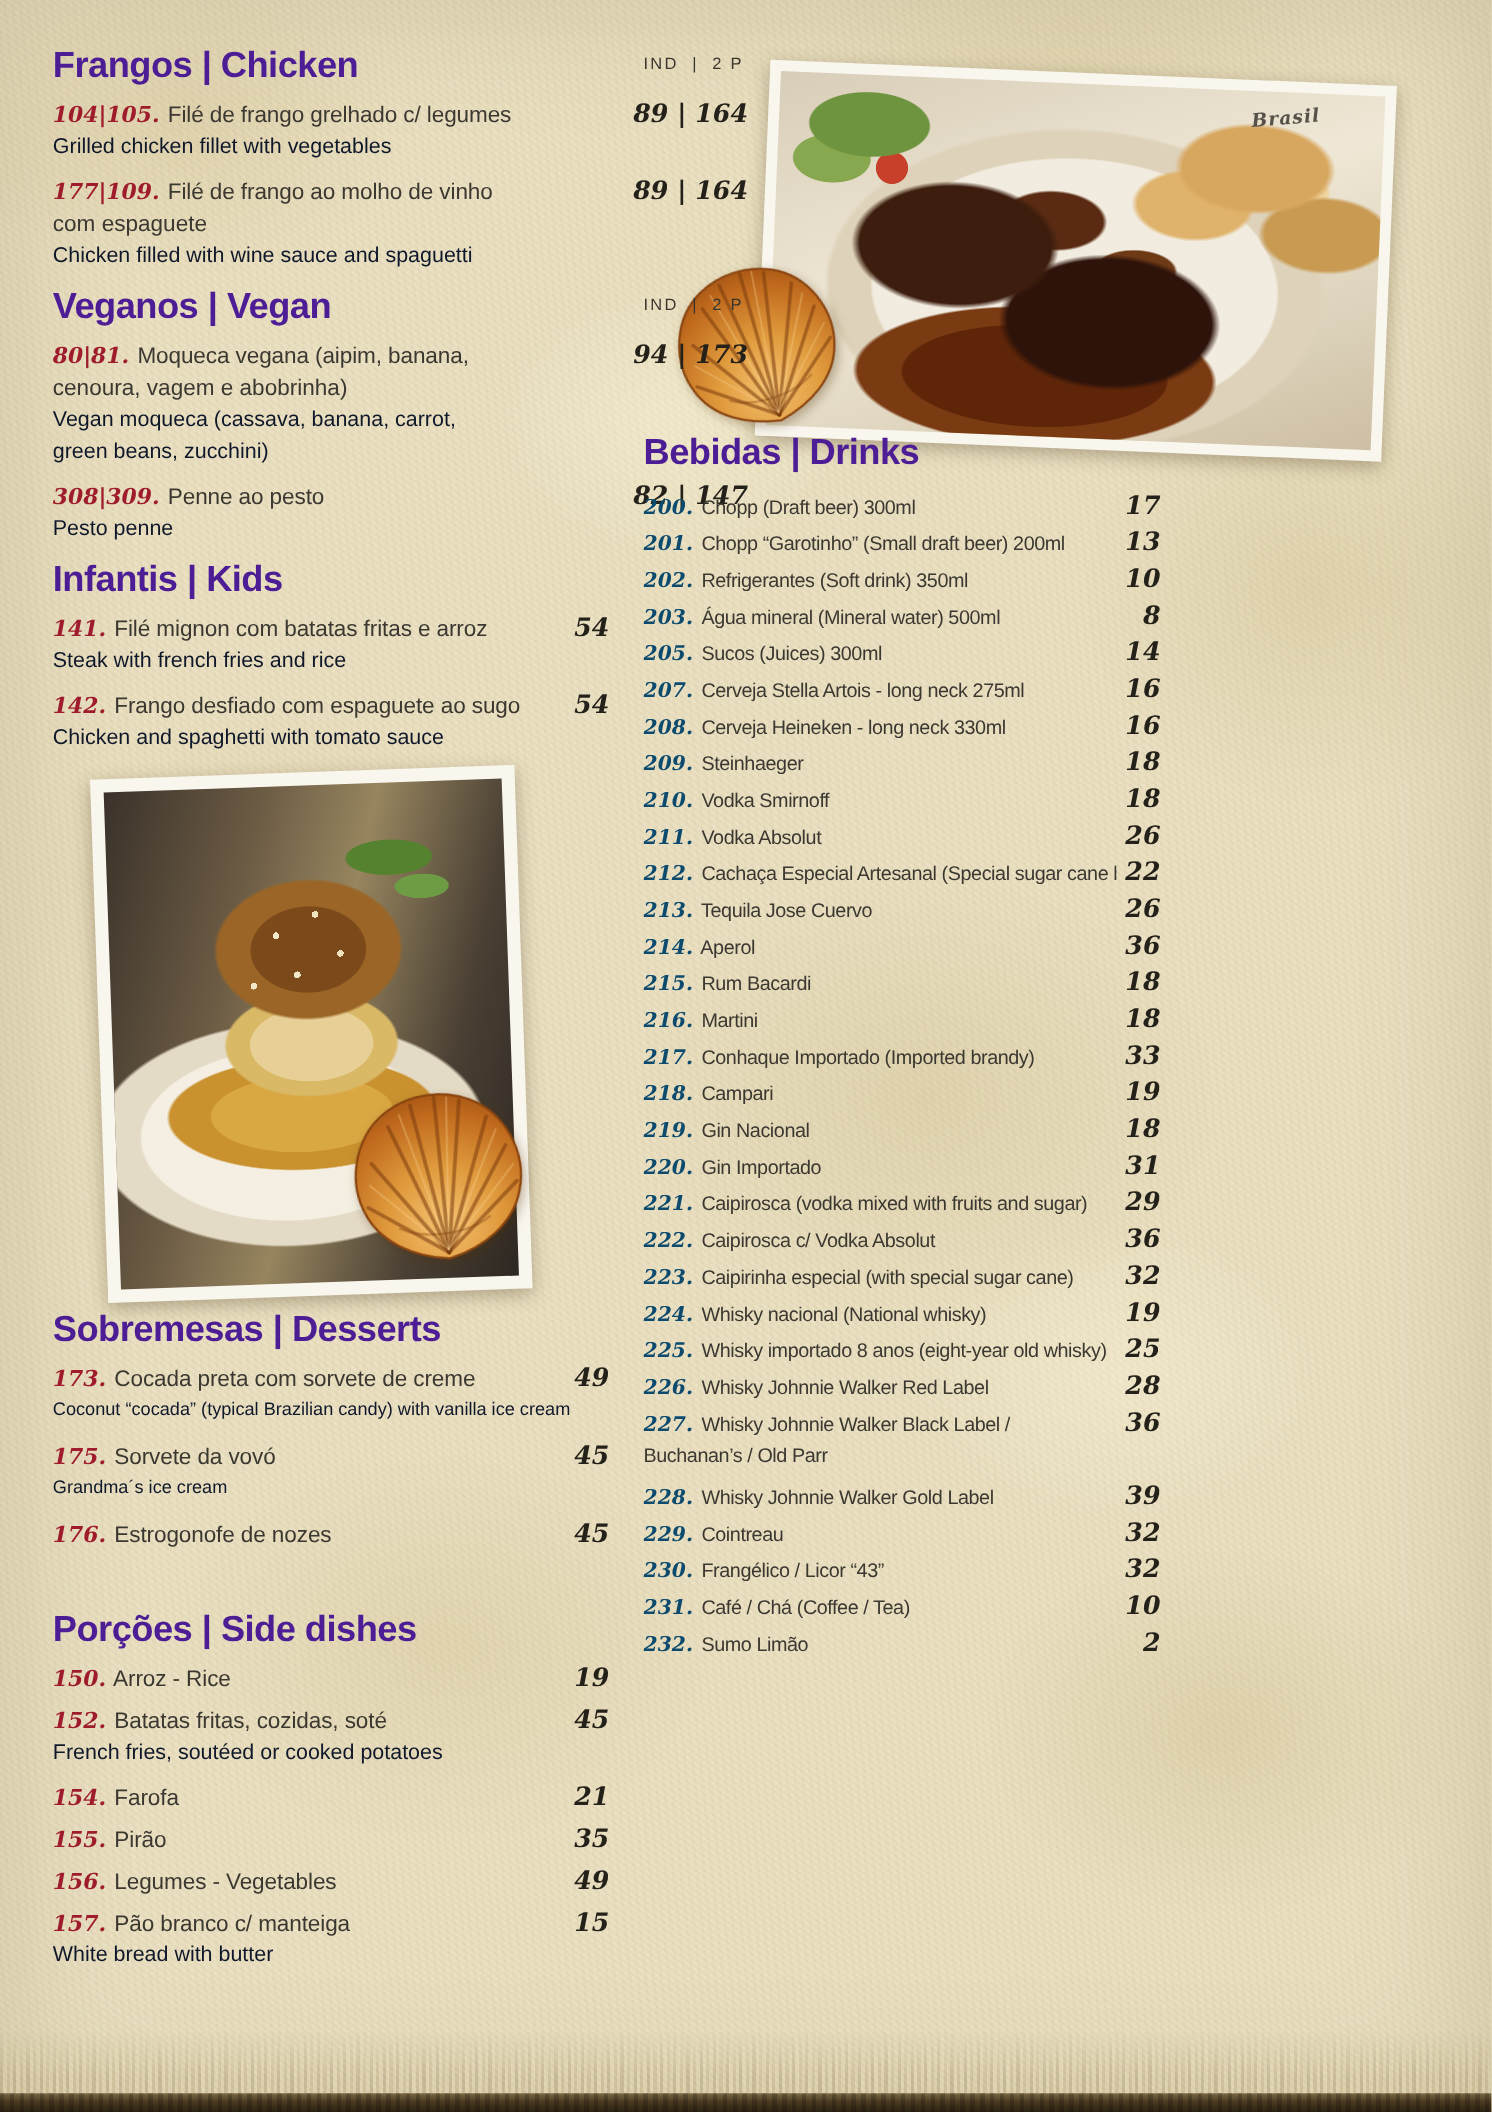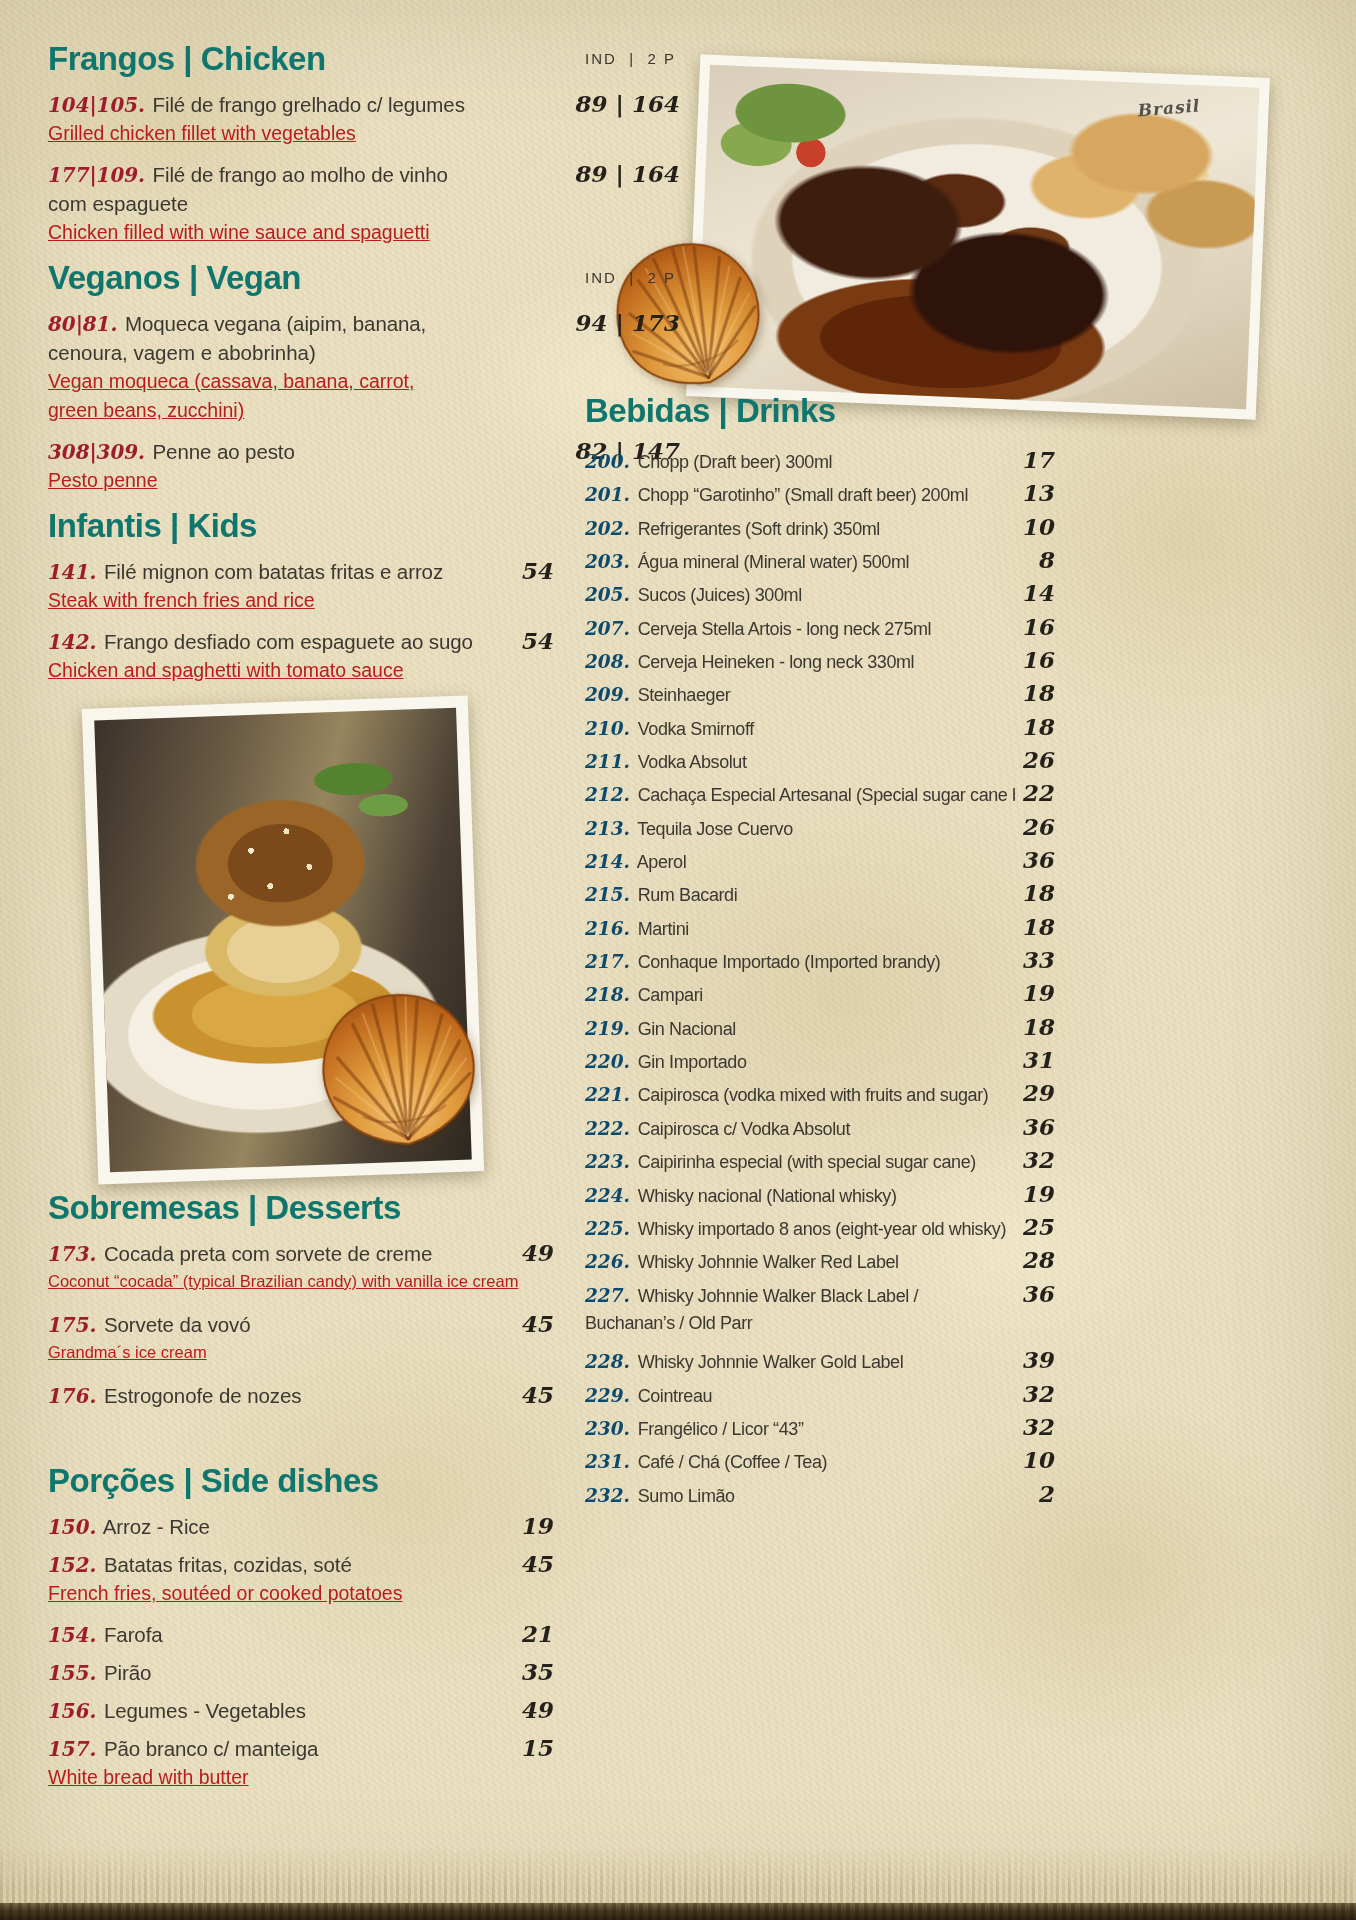--- a/index.html
+++ b/index.html
@@ -38,37 +38,37 @@
     position:absolute;left:0;right:0;bottom:0;height:17px;z-index:2;pointer-events:none;
     background:
       repeating-linear-gradient(90deg, rgba(0,0,0,.18) 0 4px, transparent 4px 9px),
       linear-gradient(180deg,#7a6845 0%, #4a3a22 45%, #2c2212 100%);
   }
   
   .left-col{position:absolute;left:48px;top:40px;width:632px;z-index:4;}
   .right-col{position:absolute;left:585px;top:392px;width:470px;z-index:4;}
   .section-title{
     font:700 33px/1.15 "Liberation Sans", sans-serif;
-    color:#0f766e;letter-spacing:-.5px;margin:0;
+    color:#4c1d95;letter-spacing:-.5px;margin:0;
   }
   .heading-row{display:flex;justify-content:space-between;align-items:center;margin:0 0 12px;}
   .price-header{
     font:400 15px/1 "Liberation Sans", sans-serif;color:#3a362e;
     letter-spacing:2px;margin-right:4px;white-space:pre;
   }
   .menu-section{margin:0;}
   .item-row{display:flex;align-items:baseline;width:632px;line-height:29px;}
   .item-name{flex:1;font-size:20.5px;color:#3b3831;letter-spacing:-.1px;white-space:nowrap;overflow:hidden;}
   .item-num{font:italic 700 20px "DejaVu Serif", serif;color:#9e1c2c;padding-right:2px;}
   .item-price{
     font:italic 700 23px "DejaVu Serif", serif;color:#24211b;white-space:nowrap;margin-left:8px;
   }
   .item-row.single .item-price{margin-right:126px;}
   .item-line2{font-size:20.5px;line-height:29px;color:#3b3831;}
-  .item-desc{font-size:19.5px;line-height:29px;color:#b91c1c;margin-bottom:12px;text-decoration:underline;}
+  .item-desc{font-size:19.5px;line-height:29px;color:#0f172a;margin-bottom:12px;}
   .item-desc.small{font-size:16.5px;line-height:26px;margin-bottom:16px;}
   .menu-section .item-row{margin-bottom:0;}
   .menu-section .item-row:last-child{margin-bottom:0;}
   
   .item-gap{height:9px;}
   
   .drinks-rows{margin-top:16px;}
   .drow{display:flex;align-items:baseline;height:33.35px;width:470px;}
   .d-name{flex:1;font-size:18px;color:#3b3831;letter-spacing:-.4px;white-space:nowrap;overflow:hidden;}
   .d-num{font:italic 700 18.5px "DejaVu Serif", serif;color:#0c4a6e;padding-right:3px;letter-spacing:0;}

